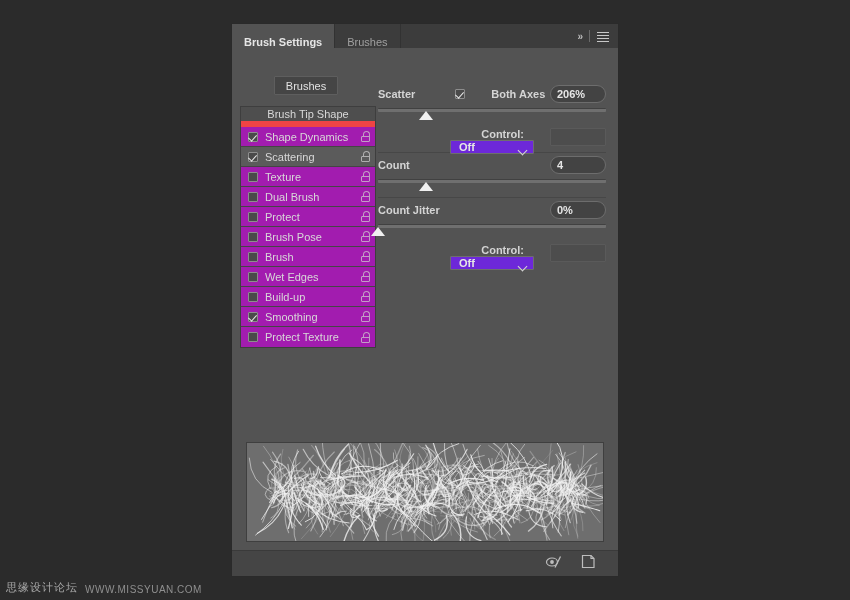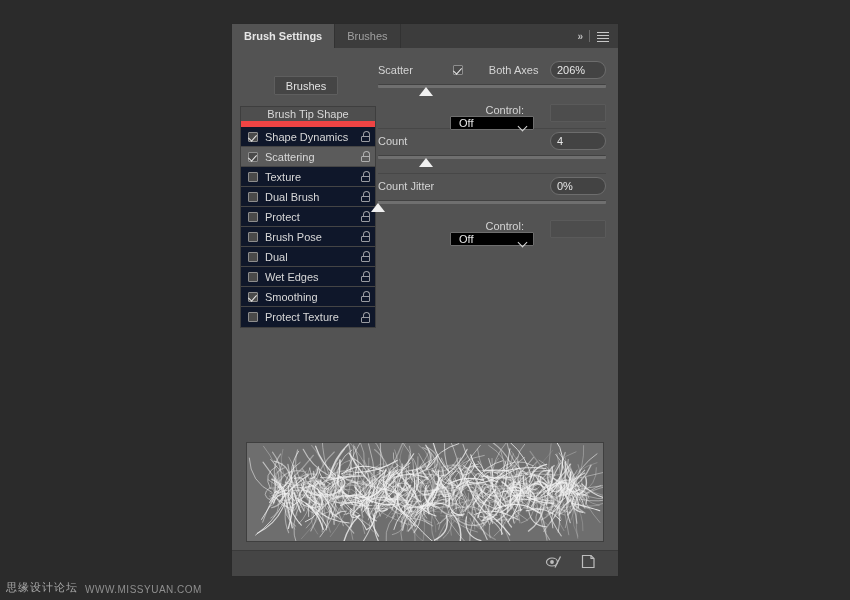--- a/index.html
+++ b/index.html
@@ -19,21 +19,21 @@
     box-shadow: 0 0 0 1px #2a2a2a;
   }
 
   
   .tabbar {
     position: relative; height: 24px;
     background: #3c3c3c;
     display: flex; align-items: stretch;
   }
   .tab {
-    display: flex; align-items: center;
+    display: flex; align-items: flex-end;
     padding: 0 12px;
     font-size: 11px; color: #a0a0a0;
     background: #3c3c3c;
     border-right: 1px solid #323232;
     cursor: default;
   }
   .tab.active { background: #535353; color: #e6e6e6; font-weight: bold; }
   .tabbar-spacer { flex: 1; background: #3c3c3c; border-bottom: 0; }
   .tabbar-right {
     display: flex; align-items: center; gap: 7px;
@@ -73,21 +73,21 @@
   .opt-head {
     height: 20px; display: flex; align-items: center; justify-content: center;
     font-size: 11px; color: #d8d8d8;
     border-bottom: 6px solid #ef4444;
     background: #4e4e4e;
   }
   .opt-row {
     height: 20px; display: flex; align-items: center;
     border-bottom: 1px solid #454545;
     padding-left: 7px; padding-right: 5px;
-    background: #0f172a;
+    background: #a21caf;
     cursor: default;
   }
   .opt-row.selected { background: #5b5b5b; }
   .opt-row:last-child { border-bottom: 0; }
   .cb {
     width: 10px; height: 10px; flex: 0 0 10px;
     border: 1px solid #8d8d8d; background: #4a4a4a;
     border-radius: 1px; position: relative; margin-right: 7px;
   }
   .cb.on::after {
@@ -104,21 +104,21 @@
     position: absolute; left: 2px; top: 0; width: 7px; height: 6px;
     border: 1.2px solid #cfcfcf; border-bottom: 0;
     border-radius: 4px 4px 0 0;
   }
   .lock .bodyb {
     position: absolute; left: 0; bottom: 0; width: 9px; height: 6px;
     border: 1.2px solid #cfcfcf; border-radius: 1px;
   }
 
   
-  .ctl { position: absolute; left: 146px; top: 12px; width: 228px; }
+  .ctl { position: absolute; left: 146px; top: 36px; width: 228px; font-weight: bold; }
   .row {
     display: flex; align-items: center; height: 20px;
     font-size: 11px; color: #d4d4d4; position: relative;
   }
   .row-label { white-space: nowrap; }
   .chk-inline { display: flex; align-items: center; gap: 19px; margin-left: 40px; }
   .numfield {
     position: absolute; right: 0;
     width: 56px; height: 18px;
     background: #434343; border: 1px solid #6d6d6d;
@@ -141,21 +141,21 @@
     transform: translateX(-7px);
     cursor: pointer;
   }
 
   .ctrl-row {
     display: flex; align-items: center; height: 20px; position: relative; margin-top: 6px; flex-direction: column;
   }
   .ctrl-label { font-size: 11px; color: #d4d4d4; width: 78px; text-align: right; padding-right: 7px; }
   .select {
     width: 84px; height: 19px;
-    background: #000000; border: 1px solid #6e6e6e; border-radius: 1px;
+    background: #6d28d9; border: 1px solid #6e6e6e; border-radius: 1px;
     color: #e6e6e6; font-size: 11px;
     display: flex; align-items: center; padding-left: 8px;
     position: relative; cursor: default;
   }
   .select .chev {
     position: absolute; right: 7px; top: 6px;
     width: 7px; height: 7px;
     border-left: 1.4px solid #d6d6d6; border-bottom: 1.4px solid #d6d6d6;
     transform: rotate(-45deg);
   }
@@ -281,36 +281,44 @@
           <span class="cb"></span>
           <span class="opt-label">Brush Pose</span>
           <span class="lock">
               <i class="shackle"></i>
               <i class="bodyb"></i>
             </span>
         </div>
 
         <div class="opt-row">
           <span class="cb"></span>
-          <span class="opt-label">Dual</span>
+          <span class="opt-label">Brush</span>
           <span class="lock">
               <i class="shackle"></i>
               <i class="bodyb"></i>
             </span>
         </div>
 
         <div class="opt-row">
           <span class="cb"></span>
           <span class="opt-label">Wet Edges</span>
           <span class="lock">
               <i class="shackle"></i>
               <i class="bodyb"></i>
             </span>
         </div>
 
+        <div class="opt-row">
+          <span class="cb"></span>
+          <span class="opt-label">Build-up</span>
+          <span class="lock">
+              <i class="shackle"></i>
+              <i class="bodyb"></i>
+            </span>
+        </div>
 
         <div class="opt-row">
           <span class="cb on"></span>
           <span class="opt-label">Smoothing</span>
           <span class="lock">
               <i class="shackle"></i>
               <i class="bodyb"></i>
             </span>
         </div>
 

